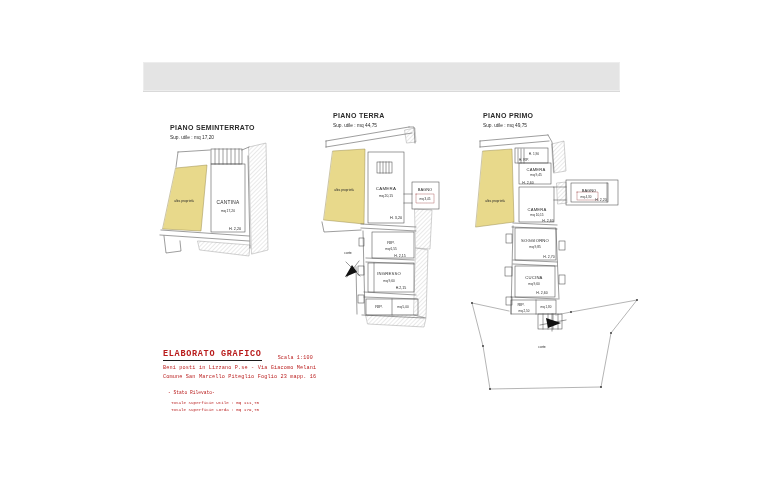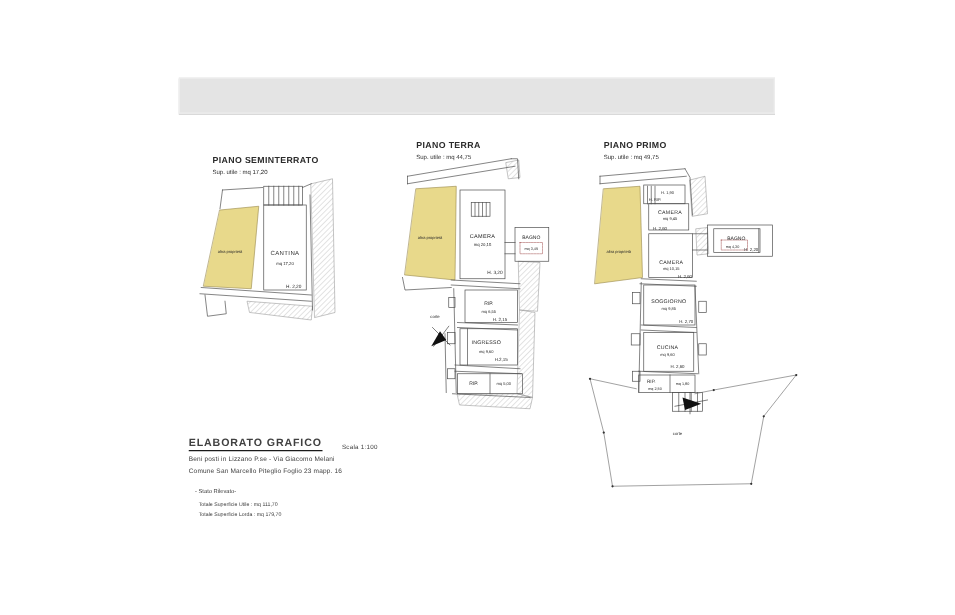--- a/index.html
+++ b/index.html
@@ -6,21 +6,21 @@
   #screen {
     position:relative; width:764px; height:492px; background:#ffffff;
     font-family:"Liberation Sans", sans-serif; overflow:hidden;
   }
   .header-bar {
     position:absolute; left:143px; top:62px; width:477px; height:29px;
     background:#e4e4e4; box-shadow: inset 0 0 0 1px #ededed, 0 1px 0 #d9d9d9;
   }
   #drawing { position:absolute; left:0; top:0; width:764px; height:492px; }
   #drawing text { font-family:"Liberation Sans", sans-serif; fill:#2a2a2a; stroke:none; }
-  .title-block { position:absolute; left:151px; top:349px; color:#404040; width:220px; }
+  .title-block { position:absolute; left:163px; top:349px; color:#b91c1c; width:220px;font-family:Liberation Mono, monospace; }
   .tb-head { display:flex; align-items:flex-end; gap:16px; }
   .tb-title { font-size:8.5px; font-weight:bold; letter-spacing:0.7px;
               border-bottom:1.2px solid #1a1a1a; padding-bottom:1px; }
   .tb-scale { font-size:5px; letter-spacing:0.2px; }
   .tb-line  { font-size:5.2px; letter-spacing:0.15px; margin-top:3.5px; }
   .tb-state { font-size:4.6px; margin-top:10px; margin-left:5px; }
   .tb-total { font-size:4.2px; margin-top:3px; margin-left:8px; }
   .tb-total.first { margin-top:6px; }
 </style>
 </head>

